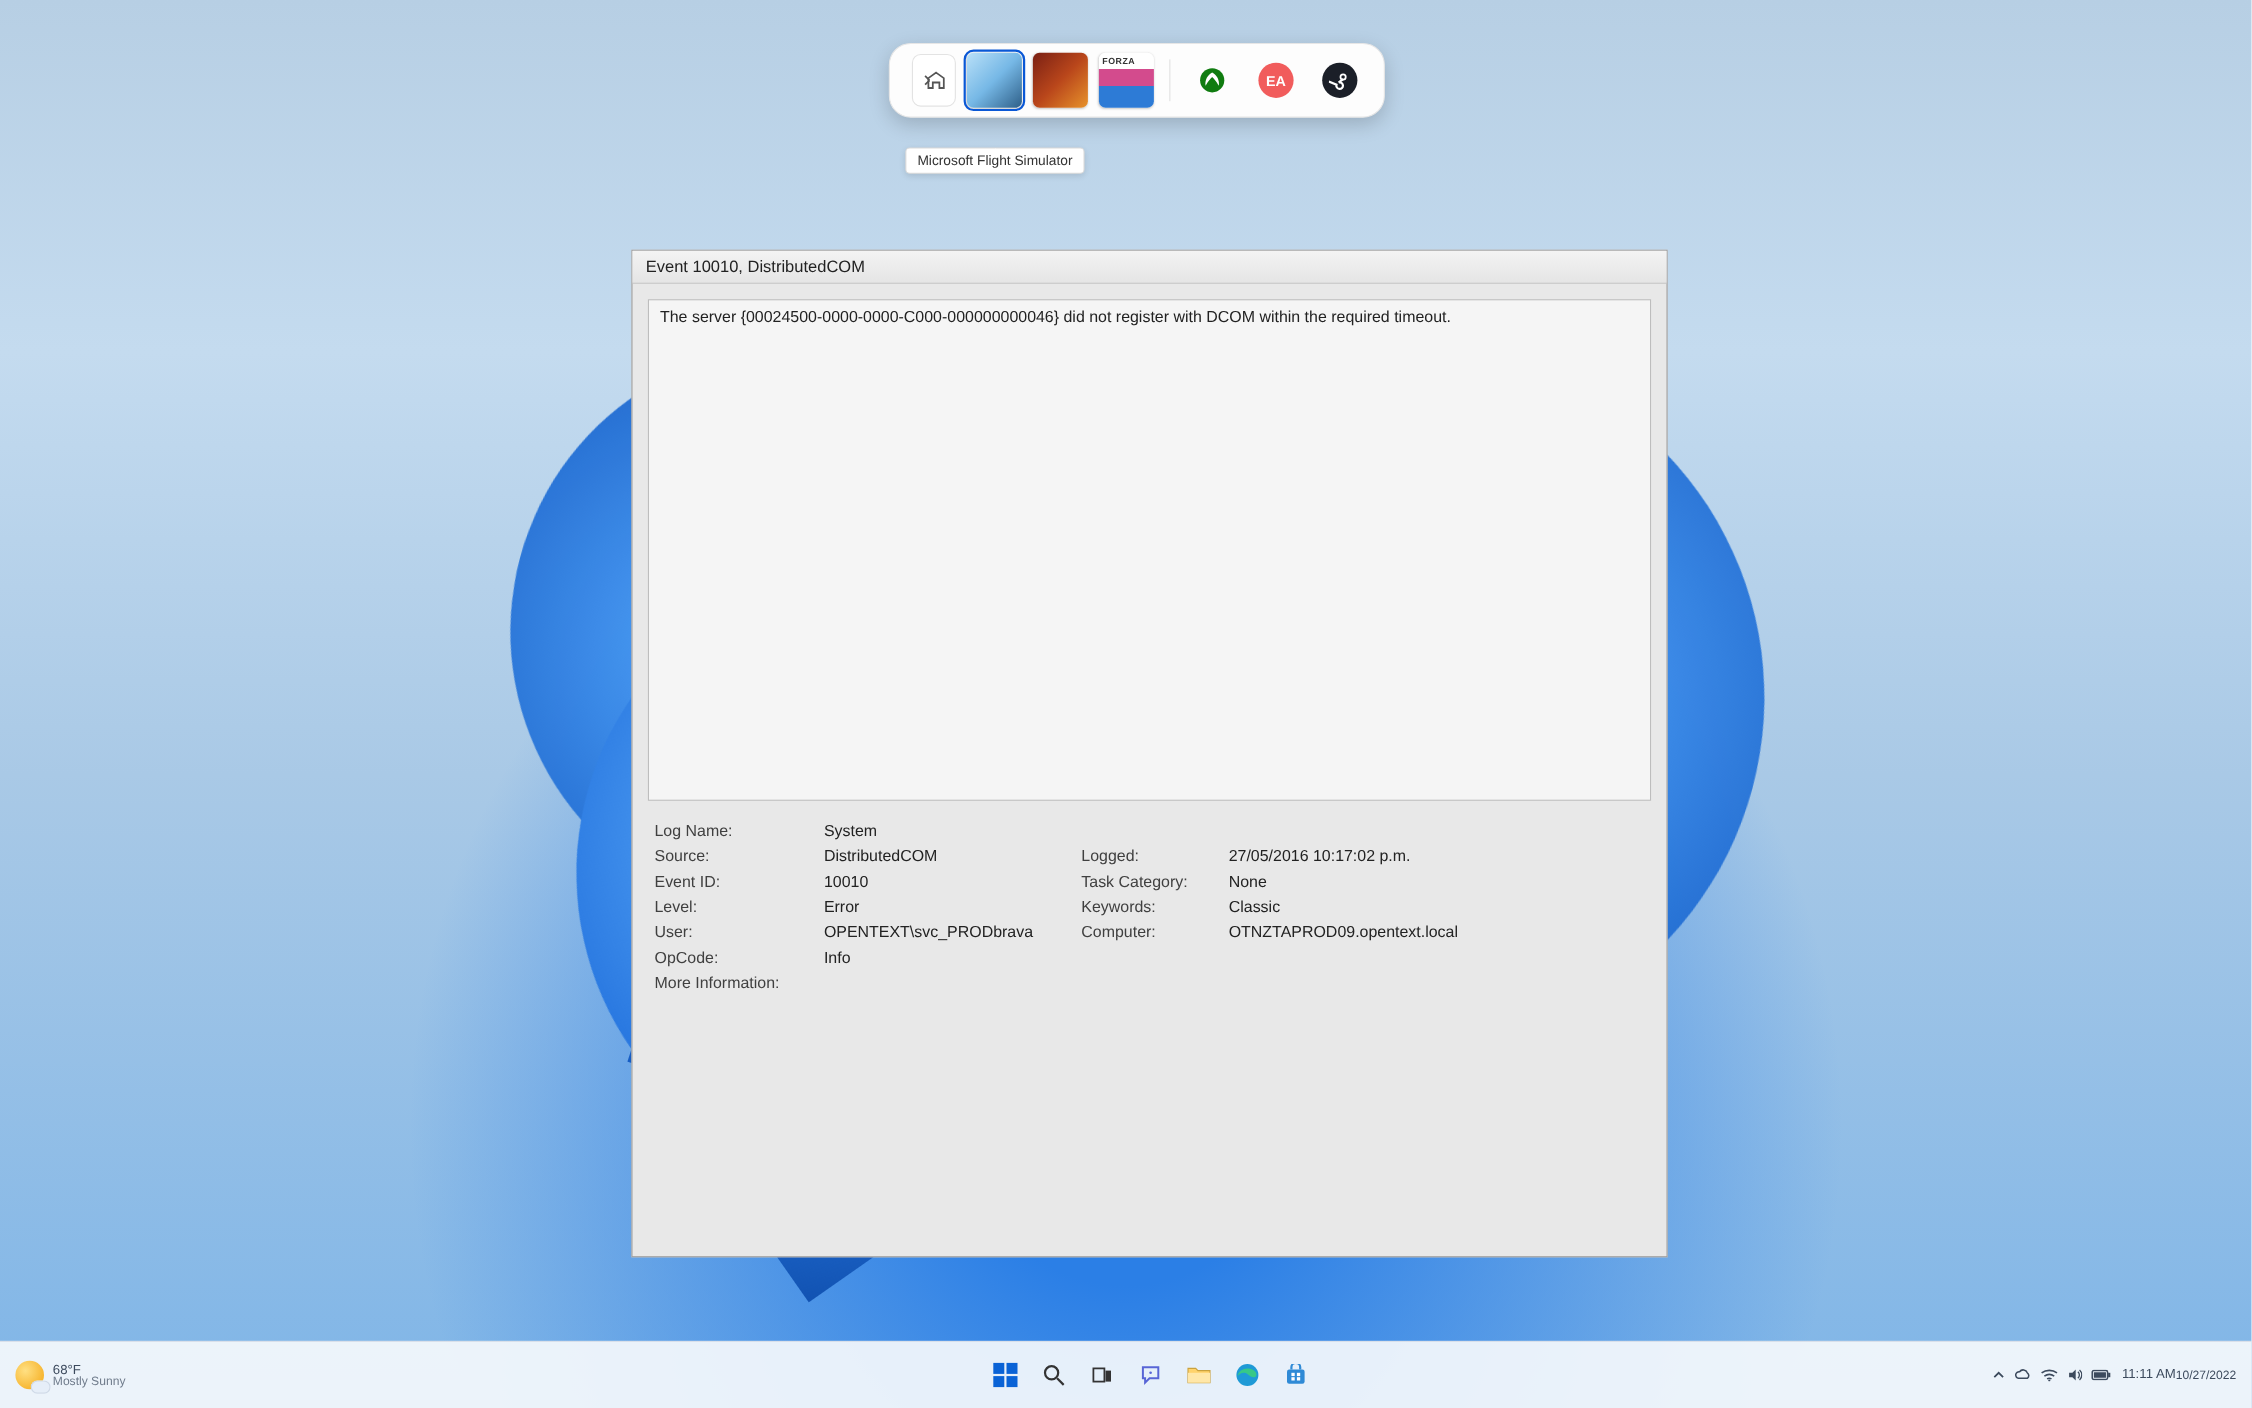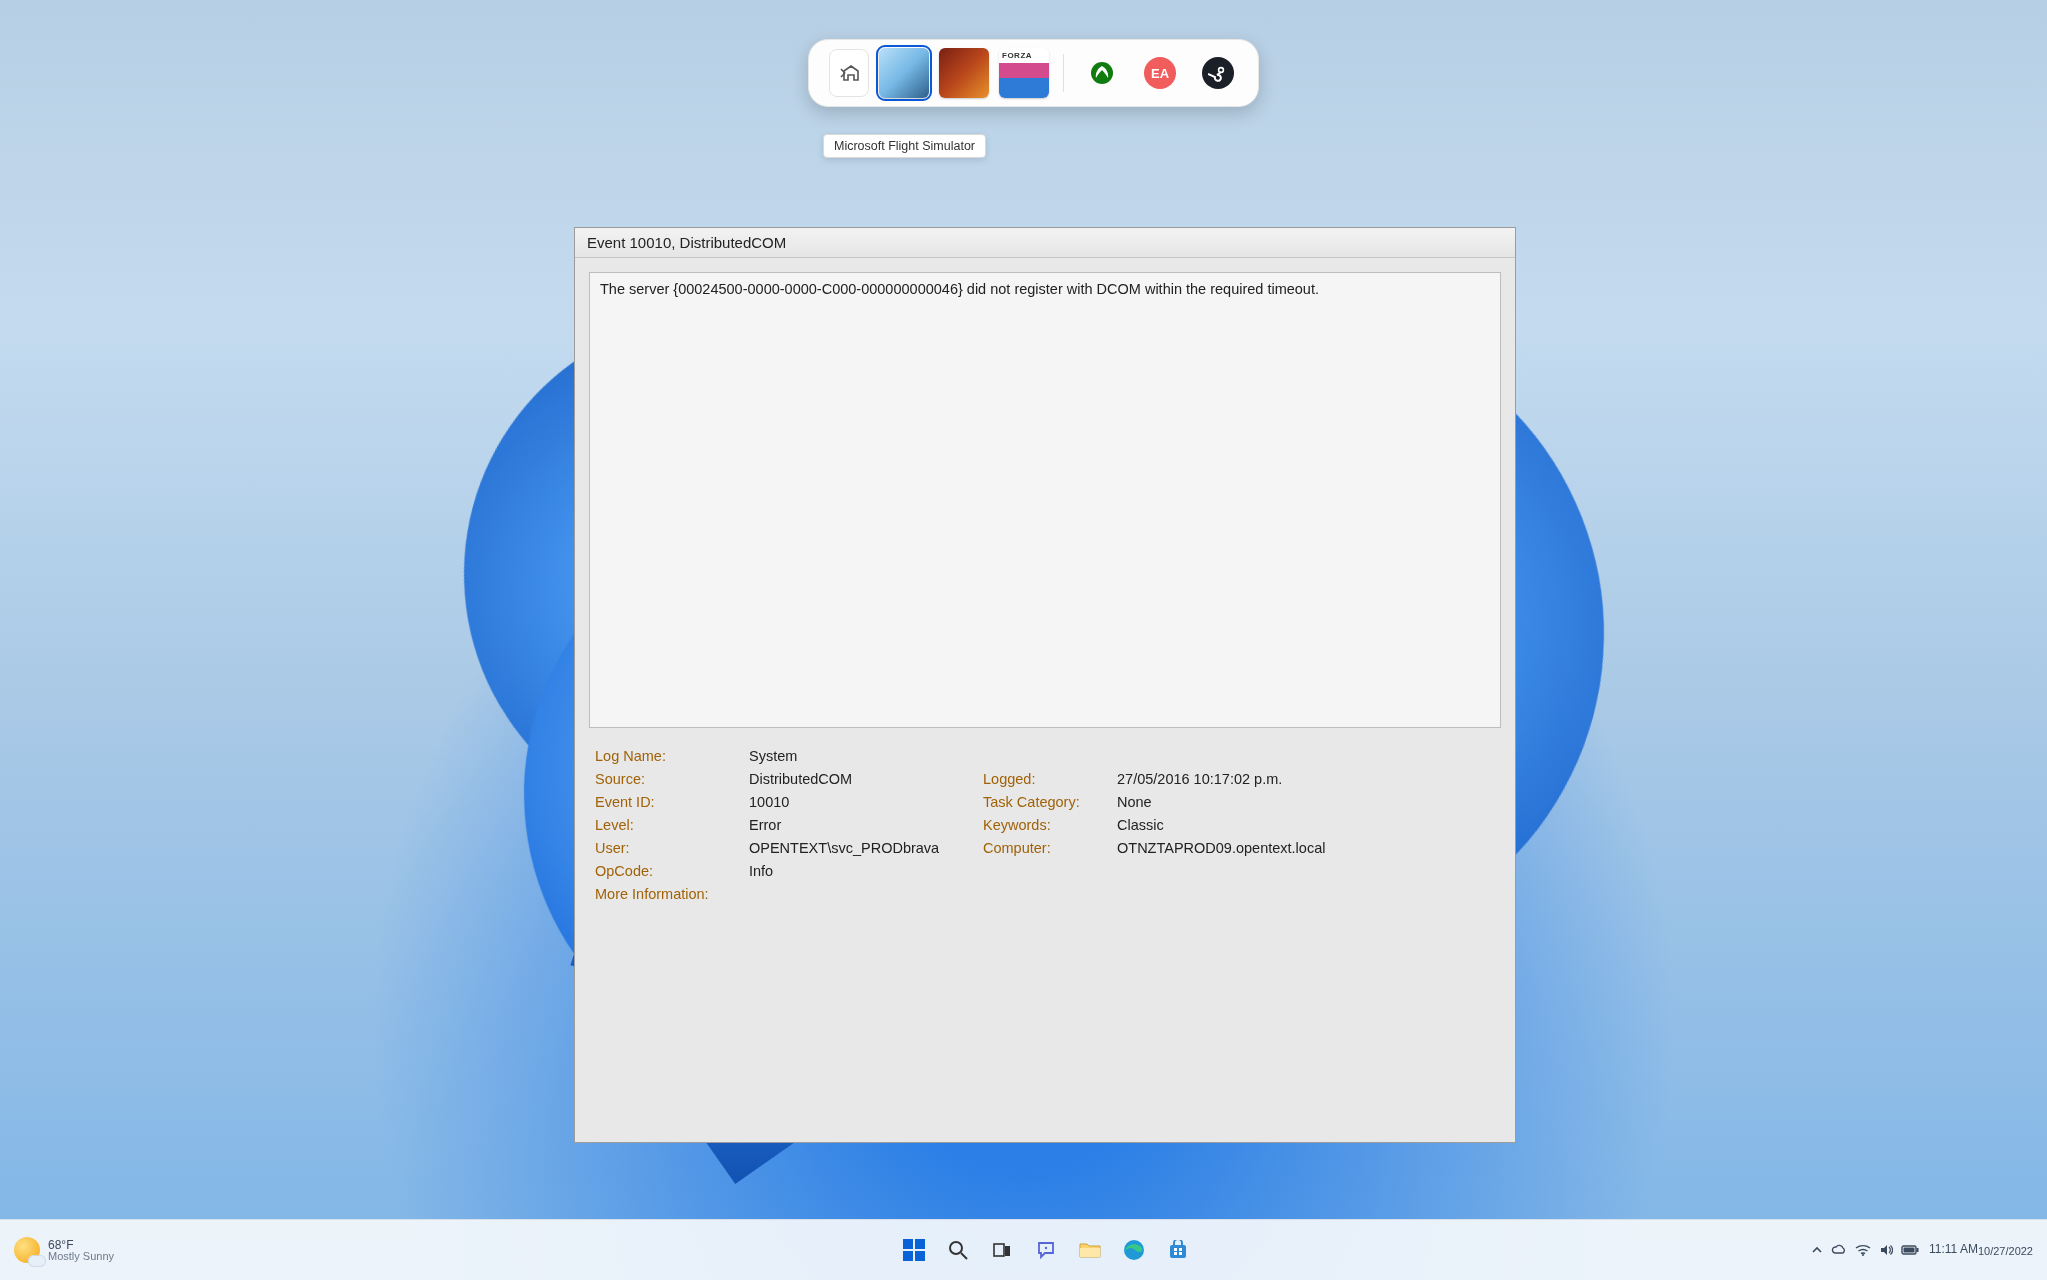--- a/index.html
+++ b/index.html
@@ -158,21 +158,21 @@
 }
 .evwin .details {
   display:grid;
   grid-template-columns: 150px 230px 130px 300px;
   row-gap: 7px;
   column-gap: 4px;
   padding: 20px 6px 6px;
   font-size: 14.5px;
   color:#222;
 }
-.evwin .details .lbl { color:#a16207; }
+.evwin .details .lbl { color:#404040; }
 .evwin .details .val { color:#222; }
 .evwin .details a { color:#1d5ccf; text-decoration: underline; }
 
 
 .taskbar {
   position: absolute;
   left: 0; bottom: 0;
   width: 100%;
   height: 61px;
   background: rgba(245,248,252,.92);

